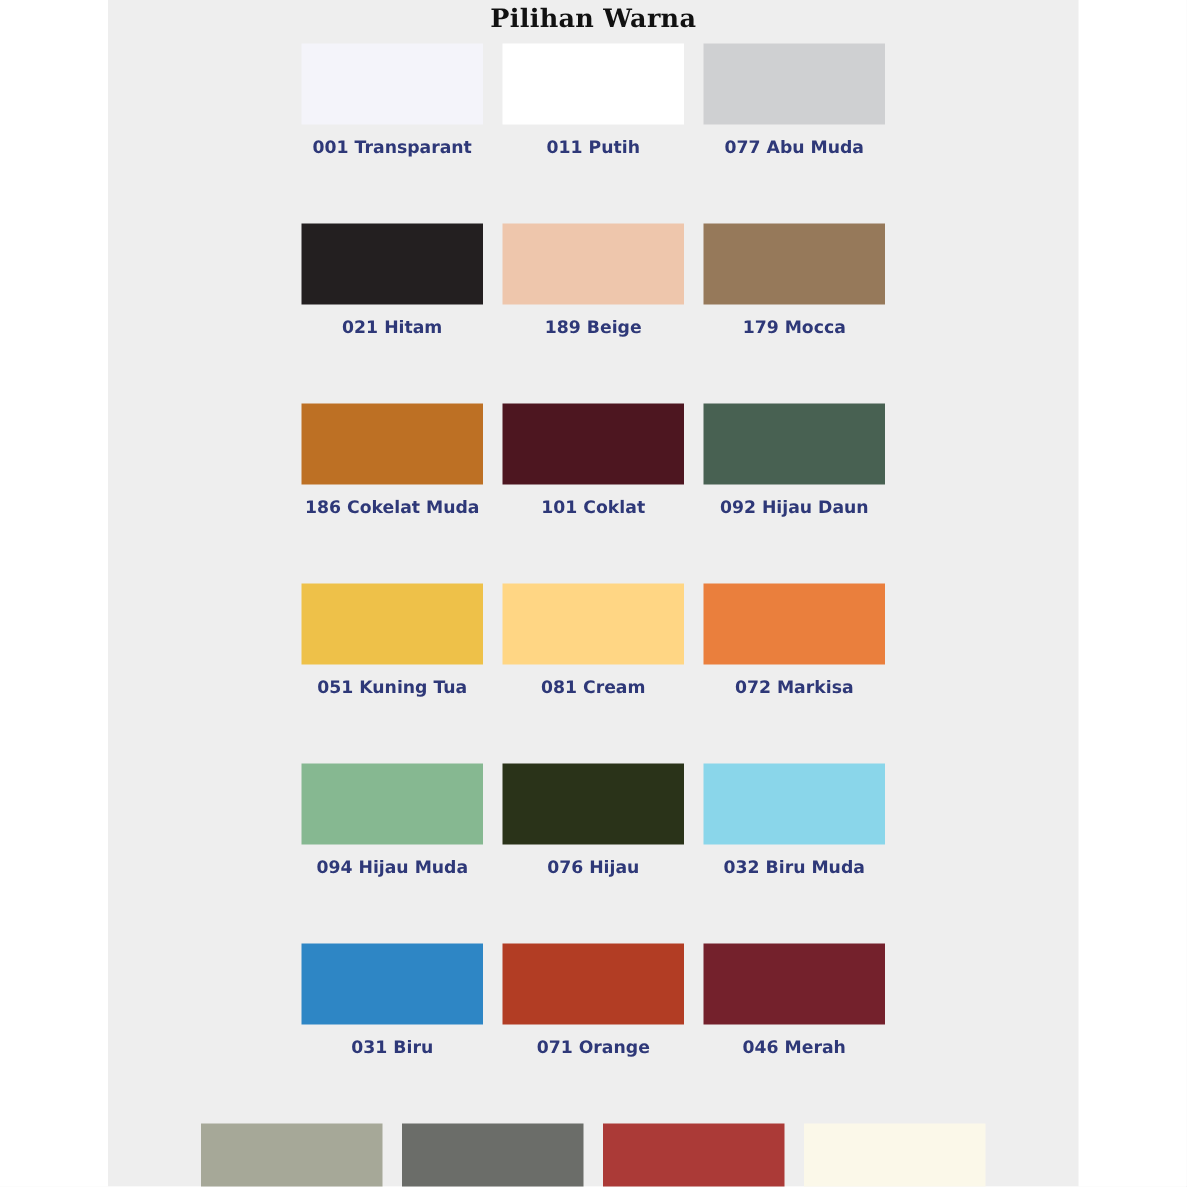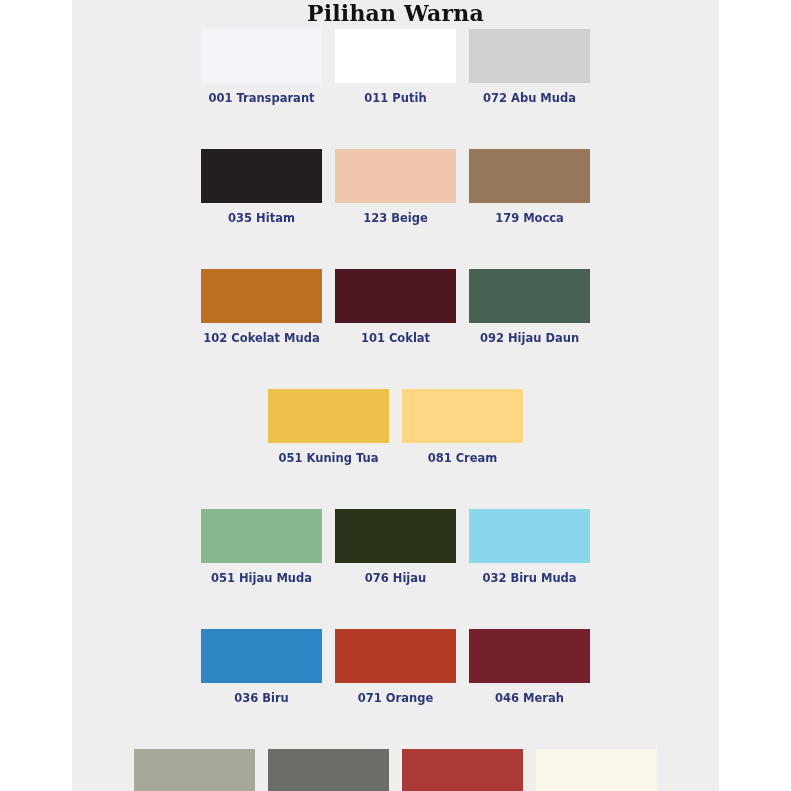--- a/index.html
+++ b/index.html
@@ -29,21 +29,21 @@
     background: #eeeeee;
     box-sizing: border-box;
   }
 
   #page-title {
     margin: 0;
     padding-top: 2px;
     text-align: center;
     font-family: "DejaVu Serif", "Liberation Serif", serif;
     font-weight: bold;
-    font-size: 22px;
+    font-size: 17px;
     line-height: 22px;
     color: #111111;
     letter-spacing: 0.2px;
   }
 
   #swatch-rows {
     margin-top: 5px;
   }
 
   .swatch-row {
@@ -91,79 +91,83 @@
           <div class="swatch-cell">
             <div class="swatch-chip" style="background-color: rgb(244, 244, 250);"></div>
             <div class="swatch-label">001 Transparant</div>
           </div>
           <div class="swatch-cell">
             <div class="swatch-chip" style="background-color: rgb(255, 255, 255);"></div>
             <div class="swatch-label">011 Putih</div>
           </div>
           <div class="swatch-cell">
             <div class="swatch-chip" style="background-color: rgb(207, 208, 210);"></div>
-            <div class="swatch-label">072 Abu Muda</div>
+            <div class="swatch-label">077 Abu Muda</div>
           </div>
         </div>
         <div class="swatch-row">
           <div class="swatch-cell">
             <div class="swatch-chip" style="background-color: rgb(35, 31, 32);"></div>
-            <div class="swatch-label">035 Hitam</div>
+            <div class="swatch-label">021 Hitam</div>
           </div>
           <div class="swatch-cell">
             <div class="swatch-chip" style="background-color: rgb(238, 198, 172);"></div>
-            <div class="swatch-label">123 Beige</div>
+            <div class="swatch-label">189 Beige</div>
           </div>
           <div class="swatch-cell">
             <div class="swatch-chip" style="background-color: rgb(150, 121, 90);"></div>
             <div class="swatch-label">179 Mocca</div>
           </div>
         </div>
         <div class="swatch-row">
           <div class="swatch-cell">
             <div class="swatch-chip" style="background-color: rgb(189, 112, 36);"></div>
-            <div class="swatch-label">102 Cokelat Muda</div>
+            <div class="swatch-label">186 Cokelat Muda</div>
           </div>
           <div class="swatch-cell">
             <div class="swatch-chip" style="background-color: rgb(77, 22, 32);"></div>
             <div class="swatch-label">101 Coklat</div>
           </div>
           <div class="swatch-cell">
             <div class="swatch-chip" style="background-color: rgb(72, 97, 82);"></div>
             <div class="swatch-label">092 Hijau Daun</div>
           </div>
         </div>
         <div class="swatch-row">
           <div class="swatch-cell">
             <div class="swatch-chip" style="background-color: rgb(238, 193, 73);"></div>
             <div class="swatch-label">051 Kuning Tua</div>
           </div>
           <div class="swatch-cell">
             <div class="swatch-chip" style="background-color: rgb(255, 214, 132);"></div>
             <div class="swatch-label">081 Cream</div>
           </div>
+          <div class="swatch-cell">
+            <div class="swatch-chip" style="background-color: rgb(234, 127, 61);"></div>
+            <div class="swatch-label">072 Markisa</div>
+          </div>
         </div>
         <div class="swatch-row">
           <div class="swatch-cell">
             <div class="swatch-chip" style="background-color: rgb(134, 184, 145);"></div>
-            <div class="swatch-label">051 Hijau Muda</div>
+            <div class="swatch-label">094 Hijau Muda</div>
           </div>
           <div class="swatch-cell">
             <div class="swatch-chip" style="background-color: rgb(42, 51, 25);"></div>
             <div class="swatch-label">076 Hijau</div>
           </div>
           <div class="swatch-cell">
             <div class="swatch-chip" style="background-color: rgb(138, 214, 234);"></div>
             <div class="swatch-label">032 Biru Muda</div>
           </div>
         </div>
         <div class="swatch-row">
           <div class="swatch-cell">
             <div class="swatch-chip" style="background-color: rgb(46, 134, 197);"></div>
-            <div class="swatch-label">036 Biru</div>
+            <div class="swatch-label">031 Biru</div>
           </div>
           <div class="swatch-cell">
             <div class="swatch-chip" style="background-color: rgb(178, 61, 36);"></div>
             <div class="swatch-label">071 Orange</div>
           </div>
           <div class="swatch-cell">
             <div class="swatch-chip" style="background-color: rgb(116, 33, 44);"></div>
             <div class="swatch-label">046 Merah</div>
           </div>
         </div>

